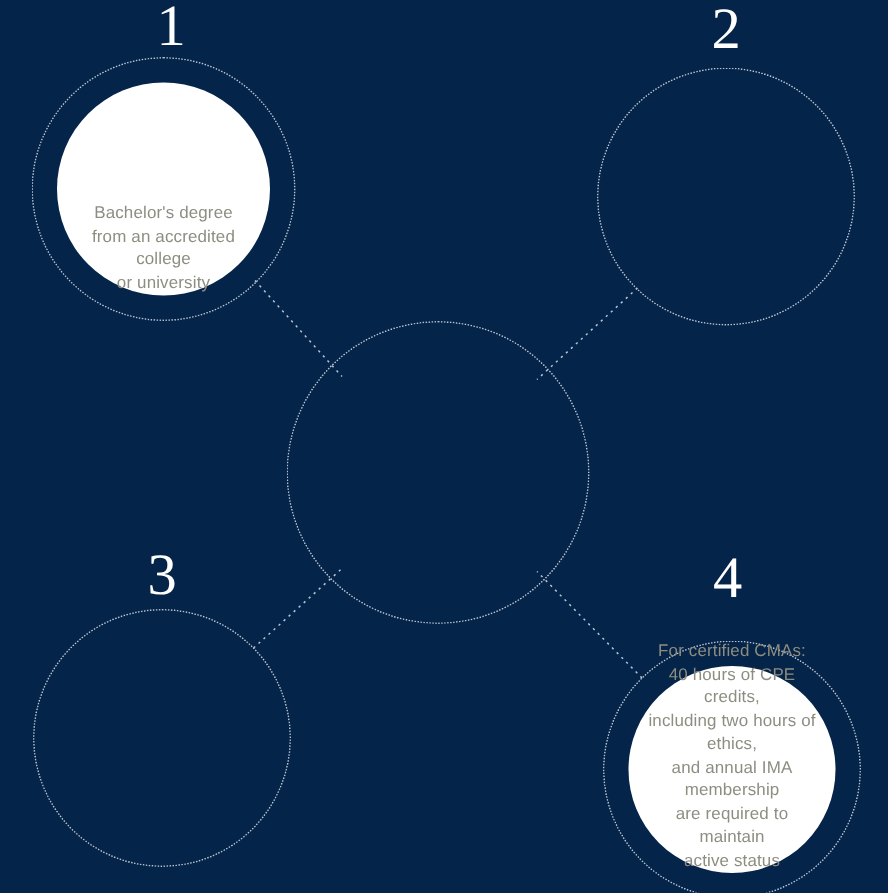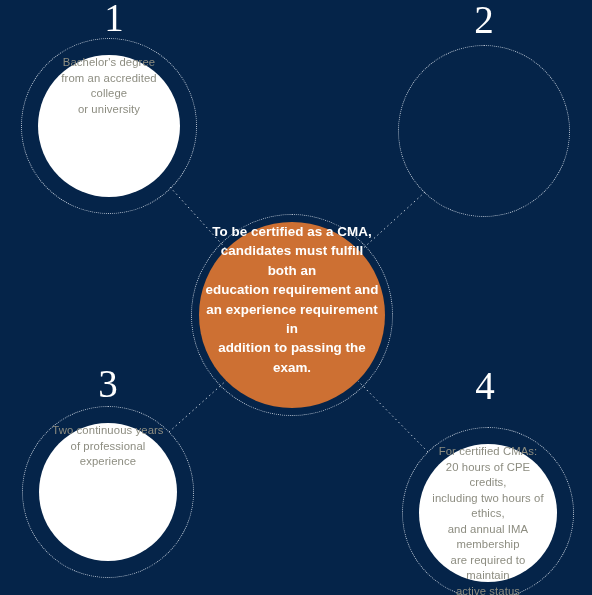--- a/index.html
+++ b/index.html
@@ -29,21 +29,21 @@
     position: absolute;
     border-radius: 50%;
     box-sizing: border-box;
     border: 1px dotted #b9c4d2;
   }
   .disc {
     position: absolute;
     border-radius: 50%;
     box-sizing: border-box;
     display: flex;
-    align-items: flex-start;
+    align-items: flex-end;
     justify-content: center;
   }
   .disc-white {
     background: #ffffff;
   }
   .disc-orange {
     background: #cd7033;
   }
   .leaf-text {
     color: #8d8d81;
@@ -95,39 +95,28 @@
   <div class="disc disc-white" style="left:38px; top:55px; width:142px; height:142px;">
     <div class="leaf-text">Bachelor's degree
 from an accredited college
 or university</div>
   </div>
 
   <div class="step-number" style="left:454px; top:0px;">2</div>
   <div class="ring" style="left:398px; top:45px; width:172px; height:172px;"></div>
 
   <div class="ring" style="left:191px; top:214px; width:202px; height:202px;"></div>
-  <div class="disc disc-orange" style="left:199px; top:222px; width:186px; height:186px;">
-    <div class="center-text">To be certified as a CMA,
-candidates must fulfill both an
-education requirement and
-an experience requirement in
-addition to passing the exam.</div>
-  </div>
 
   <div class="step-number" style="left:78px; top:364px;">3</div>
   <div class="ring" style="left:22px; top:406px; width:172px; height:172px;"></div>
-  <div class="disc disc-white" style="left:39px; top:423px; width:138px; height:138px;">
-    <div class="leaf-text">Two continuous years
-of professional experience</div>
-  </div>
 
   <div class="step-number" style="left:455px; top:366px;">4</div>
   <div class="ring" style="left:402px; top:427px; width:172px; height:172px;"></div>
   <div class="disc disc-white" style="left:419px; top:444px; width:138px; height:138px;">
     <div class="leaf-text">For certified CMAs:
-20 hours of CPE credits,
+40 hours of CPE credits,
 including two hours of ethics,
 and annual IMA membership
 are required to maintain
 active status</div>
   </div>
 
 </div>
 
 </body></html>

